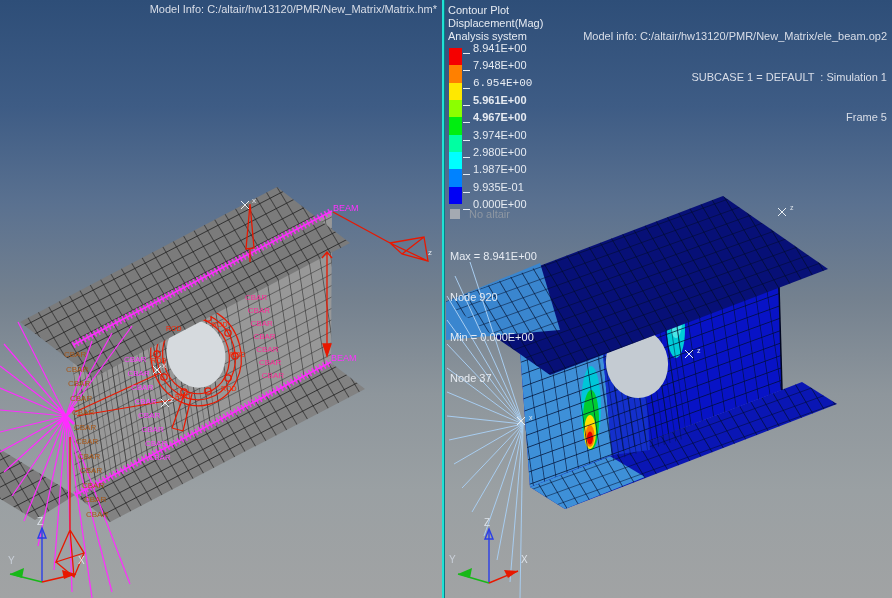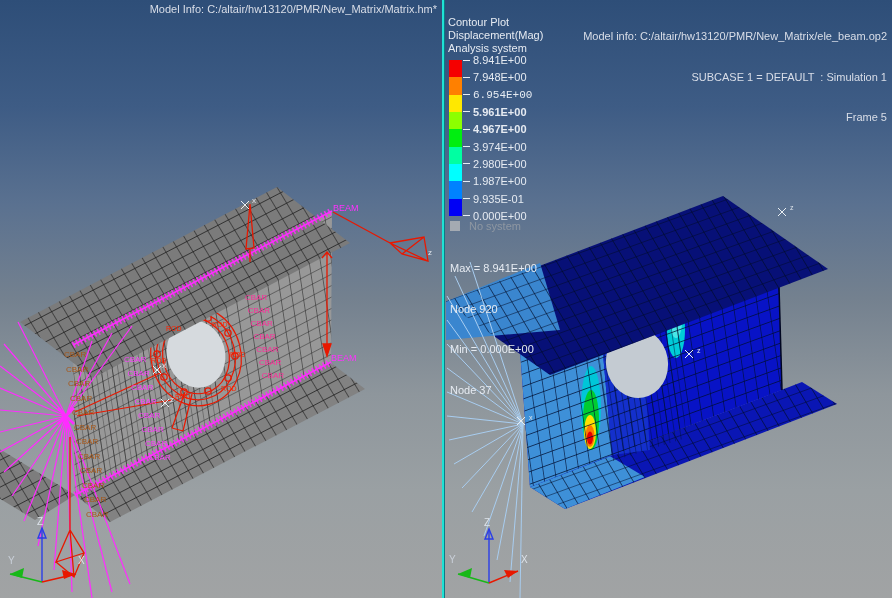--- a/index.html
+++ b/index.html
@@ -7,25 +7,25 @@
     position:relative;width:892px;height:598px;overflow:hidden;
     font-family:"Liberation Sans","DejaVu Sans",sans-serif;
     background:linear-gradient(180deg,#2e4e78 0%,#3e5c85 18%,#5a7190 34%,#74818f 50%,#8e969c 66%,#9aa0a3 82%,#a1a3a4 100%);
   }
   #scene{position:absolute;left:0;top:0;}
   .hdr{position:absolute;color:#d9dee8;font-size:11px;line-height:13.5px;text-align:right;white-space:pre;}
   #hdr-left{top:3px;right:455px;}
   #hdr-right{top:3px;right:5px;}
   #divider{position:absolute;left:442px;top:0;width:2px;height:598px;background:#1fe2d4;}
   #divider-shadow{position:absolute;left:444px;top:0;width:1px;height:598px;background:#0c7a84;}
-  #legend{position:absolute;left:448px;top:16px;width:150px;color:#e6ebf2;font-size:11px;}
+  #legend{position:absolute;left:448px;top:4px;width:150px;color:#e6ebf2;font-size:11px;}
   .lg-title{line-height:13px;white-space:pre;}
   #legend-bar{position:absolute;left:1px;top:44px;width:13px;height:156px;}
   .lg-band{width:13px;height:17.33px;}
-  .lg-val{position:absolute;left:15px;height:12px;display:flex;align-items:center;white-space:pre;}
+  .lg-val{position:absolute;left:15px;height:12px;display:flex;align-items:flex-end;white-space:pre;}
   .lg-tick{display:inline-block;width:7px;height:1px;background:#e8edf4;margin-right:3px;}
   #legend-noresult{position:absolute;left:2px;top:204px;display:flex;align-items:center;color:#8e97a2;}
   #nr-square{width:10px;height:10px;background:#a4aab2;margin-right:9px;}
   #legend-stats{position:absolute;left:2px;top:219px;line-height:13.5px;white-space:pre;}
 </style>
 </head>
 <body>
 
 <div id="app">
 
@@ -271,21 +271,21 @@
         <div class="lg-val" style="top: 89.99px; font-weight: bold;"><span class="lg-tick"></span>5.961E+00</div>
         <div class="lg-val" style="top: 107.32px; font-weight: bold;"><span class="lg-tick"></span>4.967E+00</div>
         <div class="lg-val" style="top: 124.65px;"><span class="lg-tick"></span>3.974E+00</div>
         <div class="lg-val" style="top: 141.98px;"><span class="lg-tick"></span>2.980E+00</div>
         <div class="lg-val" style="top: 159.31px;"><span class="lg-tick"></span>1.987E+00</div>
         <div class="lg-val" style="top: 176.64px;"><span class="lg-tick"></span>9.935E-01</div>
         <div class="lg-val" style="top: 193.97px;"><span class="lg-tick"></span>0.000E+00</div>
       </div>
     <div id="legend-noresult">
       <div id="nr-square"></div>
-      <span>No system</span>
+      <span>No altair</span>
     </div>
     <div id="legend-stats">
       <div>Max = 8.941E+00</div>
       <div>Node 920</div>
       <div>Min = 0.000E+00</div>
       <div>Node 37</div>
     </div>
   </div>
 
   <div id="divider"></div>

